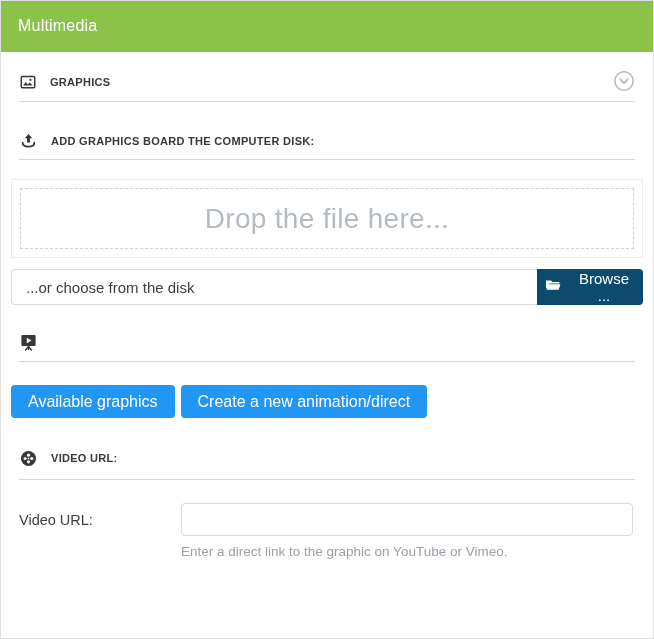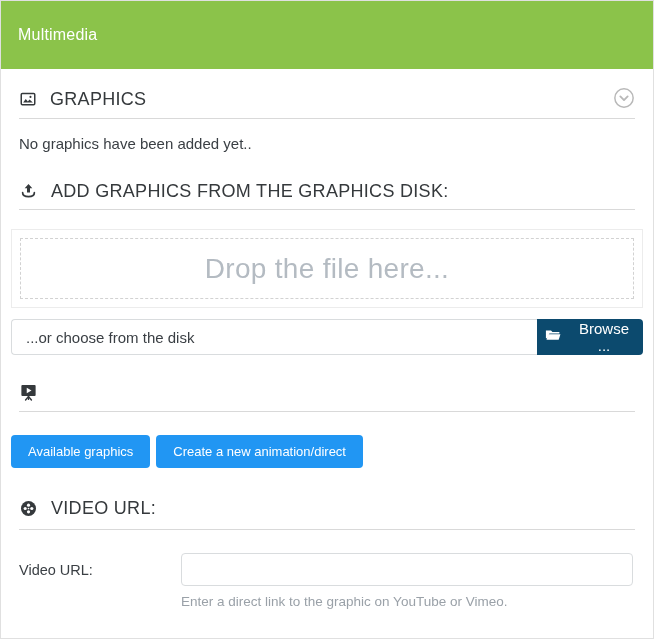--- a/index.html
+++ b/index.html
@@ -10,36 +10,36 @@
     background:#fff; color:#3a3f44;
     position:relative;
   }
   .panel {
     position:absolute; inset:0;
     border:1px solid #e0e0e0;
     background:#fff;
     overflow:hidden;
   }
   .panel-header {
-    height:69px;
+    height:52px;
     margin:-1px -1px 0 -1px;
     background:#8bc34a;
     display:flex; align-items:center;
     padding:0 18px;
   }
   .panel-title {
     color:#ffffff; font-size:16px; font-weight:400; letter-spacing:0.2px;
   }
   .section-head {
     display:flex; align-items:center;
     padding:0 18px; height:26px;
   }
   .section-head .icon { display:flex; align-items:center; margin-right:13px; }
   .section-label {
-    font-size:18px; font-weight:400; color:#35393c; letter-spacing:0.3px;
+    font-size:11px; font-weight:700; color:#35393c; letter-spacing:0.3px;
   }
   .collapse-btn {
     margin-left:auto; background:none; border:none; padding:0; cursor:pointer;
     display:flex; align-items:center;
   }
   .divider {
     border:none; border-top:1px solid #d9d9d9;
     margin:6px 18px 0 18px;
   }
   .empty-msg {
@@ -89,21 +89,21 @@
   }
   #tactic-head { margin-top:24px; }
   #tactic-head + .divider { margin-top:6px; }
   .btn-row {
     margin:23px 10px 0 10px;
     display:flex; gap:6px;
   }
   .action-btn {
     height:33px;
     background:#2196f3; border:none; border-radius:4px;
-    color:#fff; font-size:13px;
+    color:#fff; font-size:16px;
     padding:0 17px;
     cursor:pointer;
     font-family:"Liberation Sans", sans-serif;
   }
   #video-head { margin-top:27px; }
   #video-head + .divider { margin-top:8px; }
   .form-row {
     margin:23px 20px 0 18px;
     display:flex; align-items:center;
   }
@@ -146,30 +146,29 @@
       <span>
         <svg viewBox="0 0 24 24" width="22" height="22">
           <circle cx="12" cy="12" r="10" fill="none" stroke="#b8b8b8" stroke-width="1.6"></circle>
           <path d="M8 10.3l4 4 4-4" fill="none" stroke="#b8b8b8" stroke-width="2" stroke-linecap="round" stroke-linejoin="round"></path>
         </svg>
       </span>
     </button>
   </div>
   <hr class="divider">
 
-  <div class="empty-msg">No graphics have been added yet..</div>
 
   <div class="section-head" id="upload-head">
     <span class="icon">
       <svg viewBox="0 0 24 24" width="19" height="19">
         <path d="M12 2.5l4.8 5.3h-2.9v5.4h-3.8V7.8H7.2z" fill="#35393c"></path>
         <path d="M4.6 13.5c0 3.2 3.3 4.9 7.4 4.9s7.4-1.7 7.4-4.9" fill="none" stroke="#35393c" stroke-width="2.2" stroke-linecap="round"></path>
       </svg>
     </span>
-    <span class="section-label">ADD GRAPHICS FROM THE GRAPHICS DISK:</span>
+    <span class="section-label">ADD GRAPHICS BOARD THE COMPUTER DISK:</span>
   </div>
   <hr class="divider">
 
   <div class="dropzone">
     <div class="dropzone-inner">
       <span class="dropzone-text">Drop the file here...</span>
     </div>
   </div>
 
   <div class="input-group">

